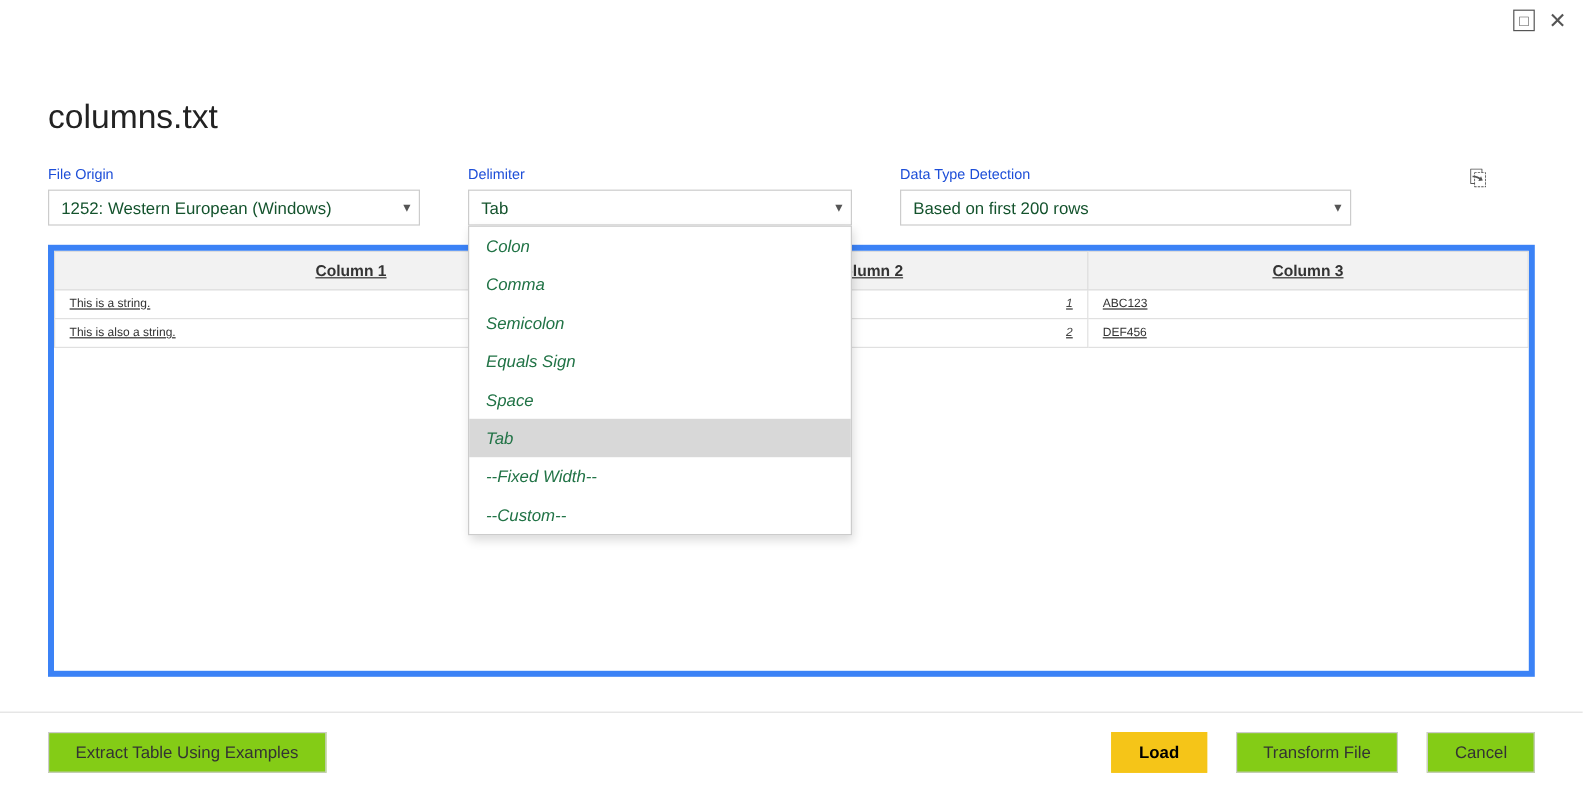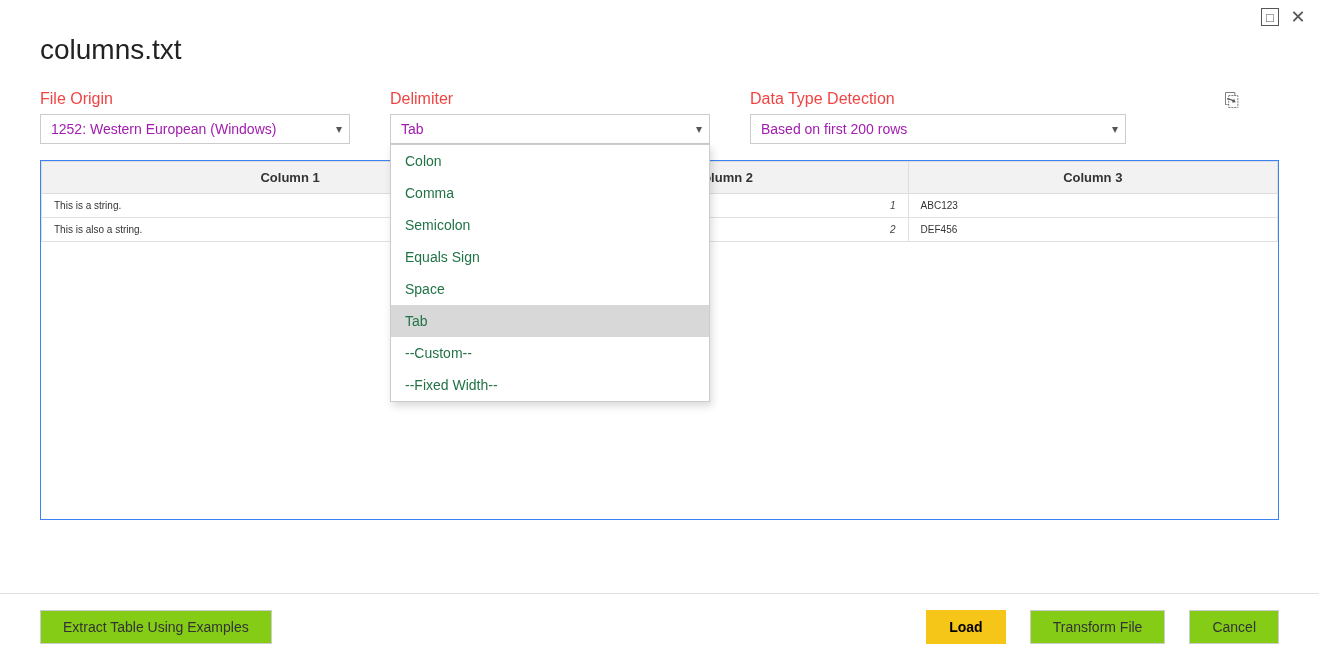--- a/index.html
+++ b/index.html
@@ -34,20 +34,21 @@
       color: #555;
     }
     .title-bar-btn.close {
       border: none;
       font-size: 18px;
       color: #555;
     }
 
     .dialog-content {
       padding: 0 40px 20px 40px;
+      margin-top: 48px;
     }
 
     .dialog-title {
       font-size: 28px;
       font-weight: 300;
       color: #222;
       margin-bottom: 24px;
     }
 
     .controls-row {
@@ -58,38 +59,38 @@
       position: relative;
     }
 
     .control-group {
       display: flex;
       flex-direction: column;
       gap: 4px;
     }
 
     .control-label {
-      font-size: 16px;
-      color: #ef4444;
+      font-size: 12px;
+      color: #1d4ed8;
       margin-bottom: 2px;
     }
 
     .select-wrapper {
       position: relative;
       display: inline-block;
     }
 
     .select-control {
       appearance: none;
       -webkit-appearance: none;
       border: 1px solid #ccc;
       background: #fff;
       padding: 6px 30px 6px 10px;
       font-size: 14px;
-      color: #a21caf;
+      color: #14532d;
       cursor: pointer;
       outline: none;
     }
 
     .select-control.file-origin {
       width: 310px;
     }
 
     .select-control.delimiter {
       width: 320px;
@@ -120,33 +121,35 @@
       z-index: 100;
       box-shadow: 2px 4px 8px rgba(0,0,0,0.15);
       margin-top: 0px;
     }
 
     .dropdown-item {
       padding: 8px 14px;
       font-size: 14px;
       color: #217346;
       cursor: pointer;
+      font-style: italic;
     }
 
     .dropdown-item.selected {
       background: #d8d8d8;
       color: #217346;
     }
 
     
     .table-area {
-      border: 1px solid #3b82f6;
+      border: 5px solid #3b82f6;
       margin-top: 4px;
       height: 360px;
       overflow: auto;
+      text-decoration: underline;
     }
 
     table {
       width: 100%;
       border-collapse: collapse;
     }
 
     thead th {
       background: #f2f2f2;
       border: 1px solid #ddd;
@@ -254,22 +257,22 @@
           <span class="select-arrow">▾</span>
         </div>
 
         <div class="dropdown-overlay">
           <div class="dropdown-item">Colon</div>
           <div class="dropdown-item">Comma</div>
           <div class="dropdown-item">Semicolon</div>
           <div class="dropdown-item">Equals Sign</div>
           <div class="dropdown-item">Space</div>
           <div class="dropdown-item selected">Tab</div>
+          <div class="dropdown-item">--Fixed Width--</div>
           <div class="dropdown-item">--Custom--</div>
-          <div class="dropdown-item">--Fixed Width--</div>
         </div>
       </div>
 
       <div class="control-group" style="position:relative;">
         <span class="control-label">Data Type Detection</span>
         <div class="select-wrapper">
           <select class="select-control data-type">
             <option>Based on first 200 rows</option>
           </select>
           <span class="select-arrow">▾</span>

